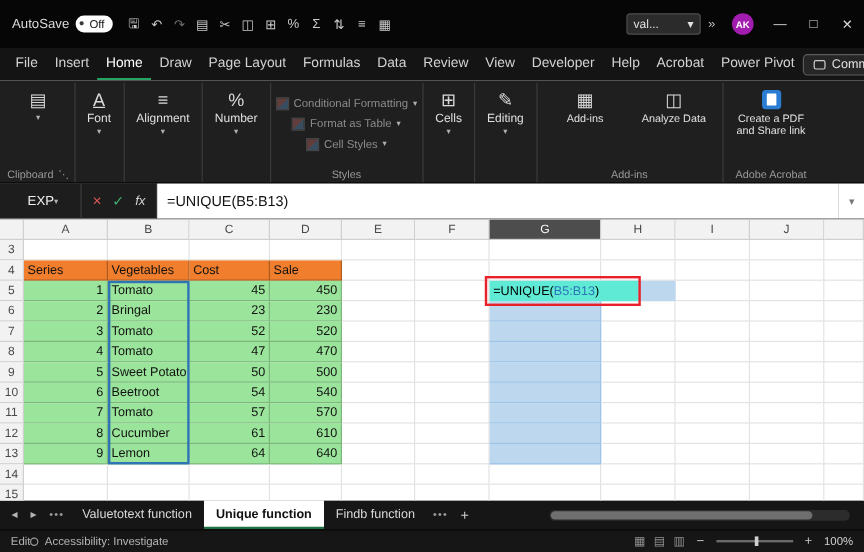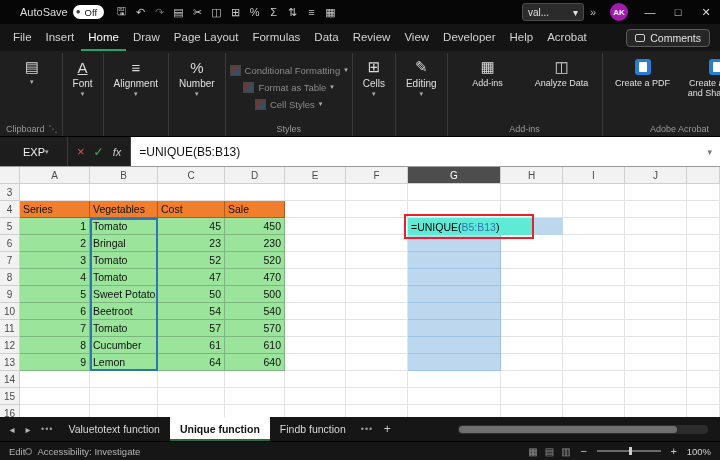--- a/index.html
+++ b/index.html
@@ -1,21 +1,21 @@
 <!DOCTYPE html>
 <html><head>
 <meta charset="utf-8">
 <style>
   * { margin:0; padding:0; box-sizing:border-box; }
   html,body { width:720px; height:460px; overflow:hidden; }
   body { font-family:"Liberation Sans", sans-serif; background:#fff; }
   #app { width:720px; height:460px; display:flex; flex-direction:column; }
 
   
-  #titlebar { height:24px; background:#060606; color:#dcdcdc; display:flex; align-items:center; padding-left:20px; font-size:11px; flex:0 0 auto; }
+  #titlebar { height:40px; background:#060606; color:#dcdcdc; display:flex; align-items:center; padding-left:10px; font-size:11px; flex:0 0 auto; }
   .autosave-wrap { display:flex; align-items:center; gap:5px; }
   .autosave-pill { background:#fff; color:#111; border-radius:9px; height:14px; display:flex; align-items:center; gap:4px; padding:0 7px 0 3px; font-size:9.5px; }
   .autosave-dot { font-size:8px; color:#3a3a3a; line-height:1; }
   .qat { display:flex; align-items:center; margin-left:8px; }
   .qat-icon { width:19px; text-align:center; color:#c9c9c9; font-size:11px; cursor:default; }
   .qat-icon.dim { color:#6d6d6d; }
   .tb-right { margin-left:auto; display:flex; align-items:center; }
   .tb-search { background:#2b2b2b; border:1px solid #4c4c4c; border-radius:3px; width:62px; height:18px; display:flex; align-items:center; justify-content:space-between; padding:0 5px; color:#e2e2e2; font-size:10px; }
   .tb-more { width:18px; text-align:center; color:#bdbdbd; }
   .avatar { width:18px; height:18px; border-radius:50%; background:#a21caf; color:#fff; font-size:8px; font-weight:bold; display:flex; align-items:center; justify-content:center; margin:0 8px;text-align:right; }
@@ -141,20 +141,21 @@
     <span class="menu-tab active">Home</span>
     <span class="menu-tab">Draw</span>
     <span class="menu-tab">Page Layout</span>
     <span class="menu-tab">Formulas</span>
     <span class="menu-tab">Data</span>
     <span class="menu-tab">Review</span>
     <span class="menu-tab">View</span>
     <span class="menu-tab">Developer</span>
     <span class="menu-tab">Help</span>
     <span class="menu-tab">Acrobat</span>
+    <span class="menu-tab">Power Pivot</span>
     <span class="menubar-right">
       <span class="comments-btn">
         <span class="bubble-icon"></span>
         <span>Comments</span>
 
       </span>
 
     </span>
   </div>
 
@@ -261,26 +262,20 @@
           <span class="blabel two">Analyze Data</span>
         </div>
       </div>
       <div class="glabel">
           <span>Add-ins</span>
         </div>
     </div>
 
     <div class="rgroup">
       <div class="rbody">
-        <div class="big-btn">
-          <span class="ricon">
-              <span class="pdf-icon"></span>
-            </span>
-          <span class="blabel two">Create a PDF</span>
-        </div>
         <div class="big-btn">
           <span class="ricon">
               <span class="pdf-icon"></span>
             </span>
           <span class="blabel two">Create a PDF and Share link</span>
         </div>
       </div>
       <div class="glabel">
           <span>Adobe Acrobat</span>
         </div>

